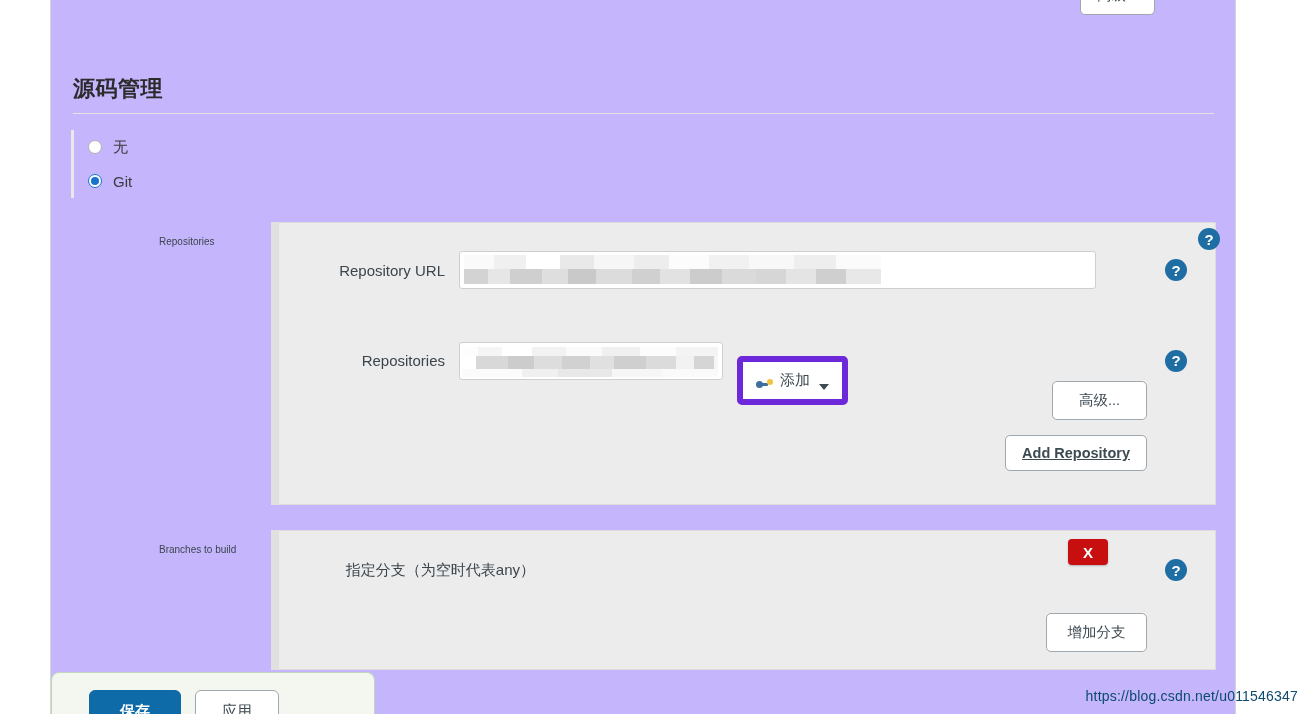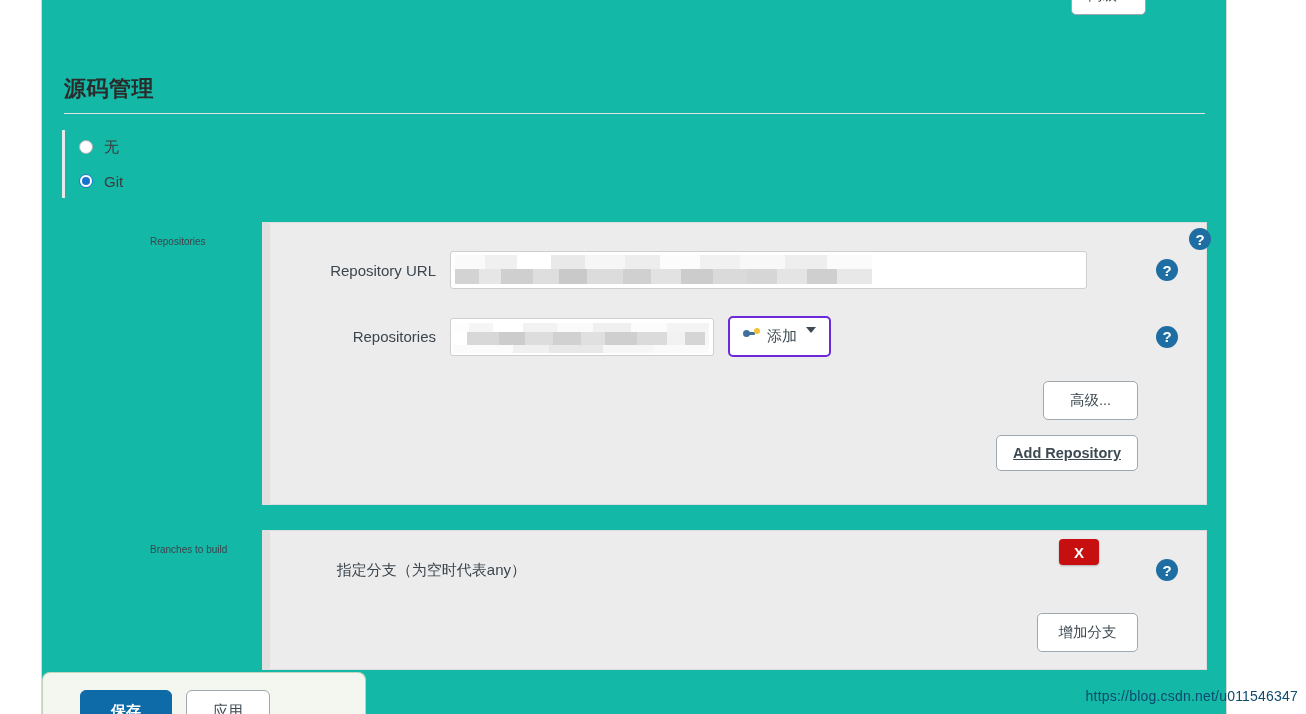--- a/index.html
+++ b/index.html
@@ -18,24 +18,24 @@
   }
 
   
   .page {
     position: absolute;
     left: 0; top: 0;
     width: 1306px; height: 714px;
   }
   .content-col {
     position: absolute;
-    left: 41px; top: 0;
+    left: 50px; top: 0;
     width: 1186px;
     height: 714px;
-    background: #14b8a6;
+    background: #c4b5fd;
     border-left: 1px solid #d6d6d6;
     border-right: 1px solid #d6d6d6;
     box-sizing: border-box;
   }
 
   
   .top-adv-wrap {
     position: absolute;
     left: 1029px;
     top: -24px;
@@ -211,30 +211,31 @@
     justify-content: center;
     cursor: pointer;
     font-family: "Liberation Sans", "DejaVu Sans", sans-serif;
     line-height: 1;
     user-select: none;
   }
 
   
   .cred-btn {
     display: inline-flex;
-    align-items: flex-start;
+    align-items: flex-end;
     gap: 6px;
     background: #ffffff;
-    border: 2px solid #6d28d9;
+    border: 6px solid #6d28d9;
     border-radius: 5px;
     padding: 9px 13px;
     font-size: 15px;
     color: #3d4a52;
     cursor: pointer;
     white-space: nowrap;
+    margin-top: 40px;
   }
   .key-icon {
     width: 18px; height: 12px;
     position: relative;
     flex: 0 0 auto;
   }
   .key-icon .bar {
     position: absolute;
     left: 1px; top: 5px;
     width: 11px; height: 3px;

